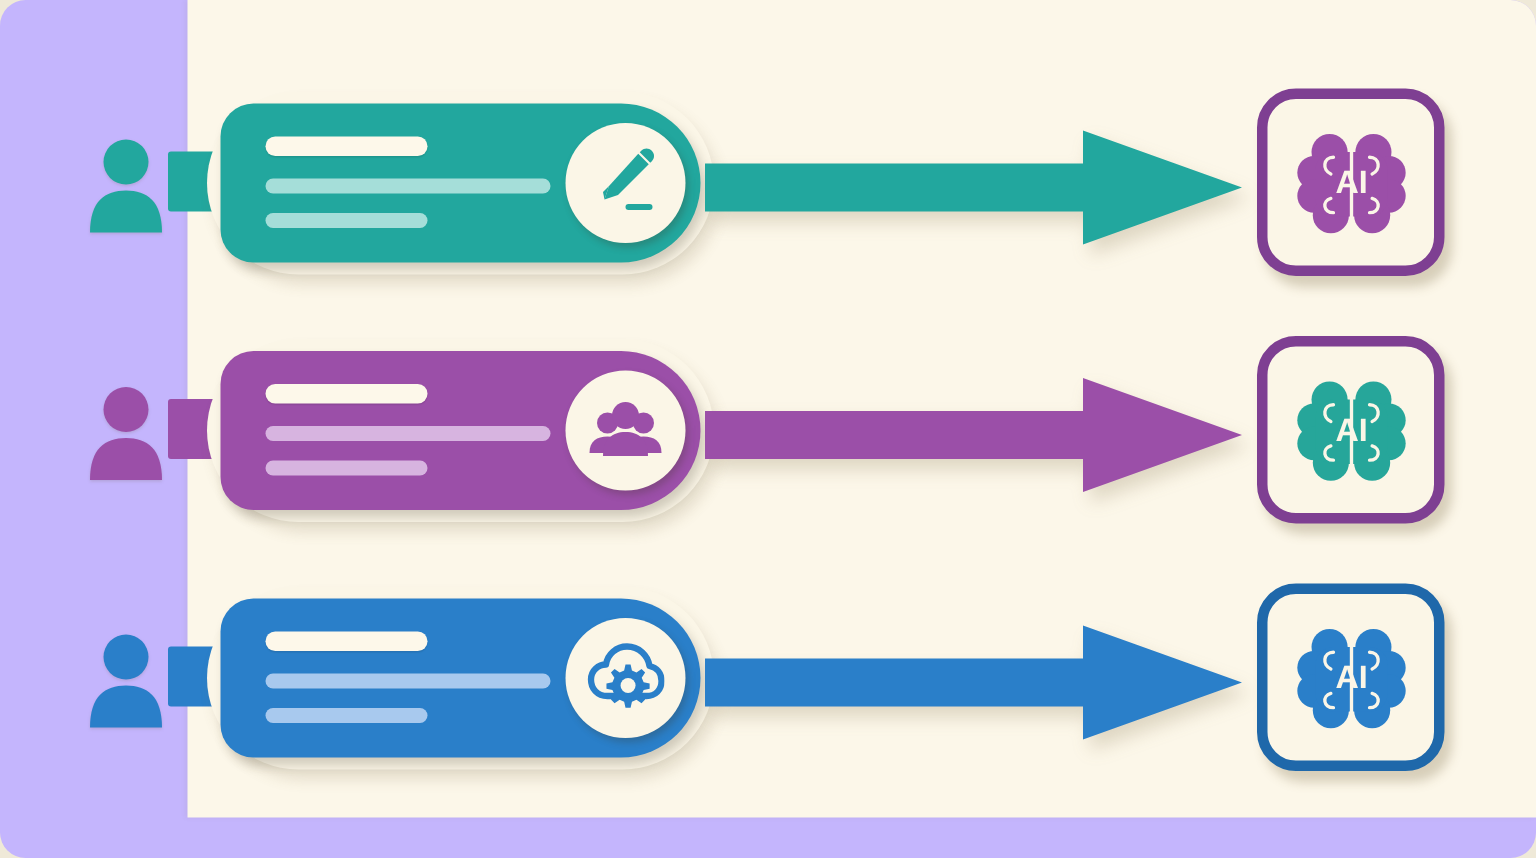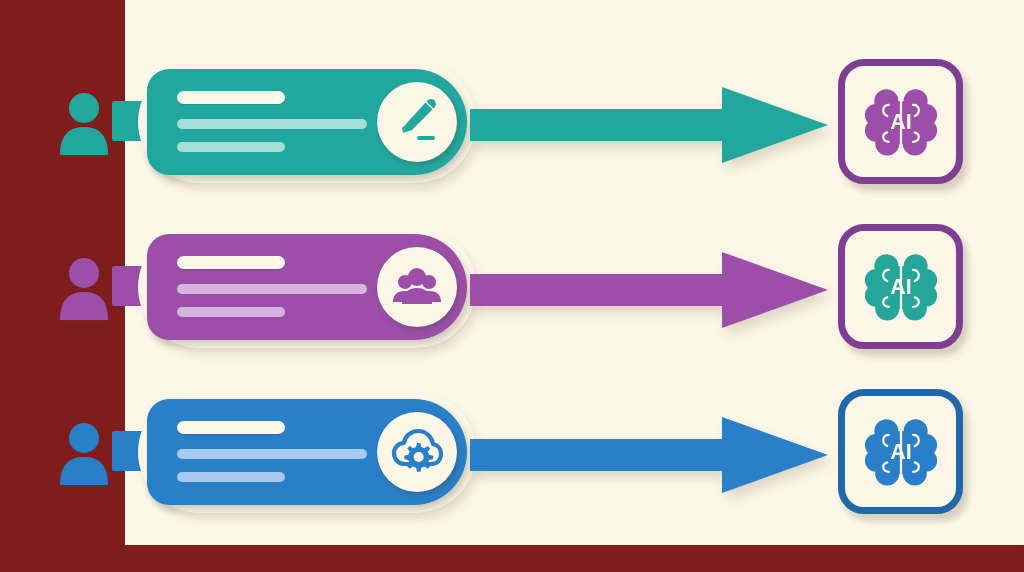--- a/index.html
+++ b/index.html
@@ -2,21 +2,22 @@
 <html><head>
 <meta charset="utf-8">
 <style>
   html,body{margin:0;padding:0;background:#efe9d8;}
   body{font-family:"Liberation Sans",sans-serif;}
 
   #stage{
     position:relative;
     width:1024px;height:572px;
     overflow:hidden;
-    background:#7f1d1d;
+    background:#c4b5fd;
+    border-radius:17px;
   }
 
   
   #panel{
     position:absolute;left:125px;top:0;width:899px;height:545px;
     background:#fcf7e9;
     box-shadow: -2px 0 3px rgba(120,100,60,.07);
   }
 
   .row{position:absolute;left:0;width:1024px;height:160px;}

